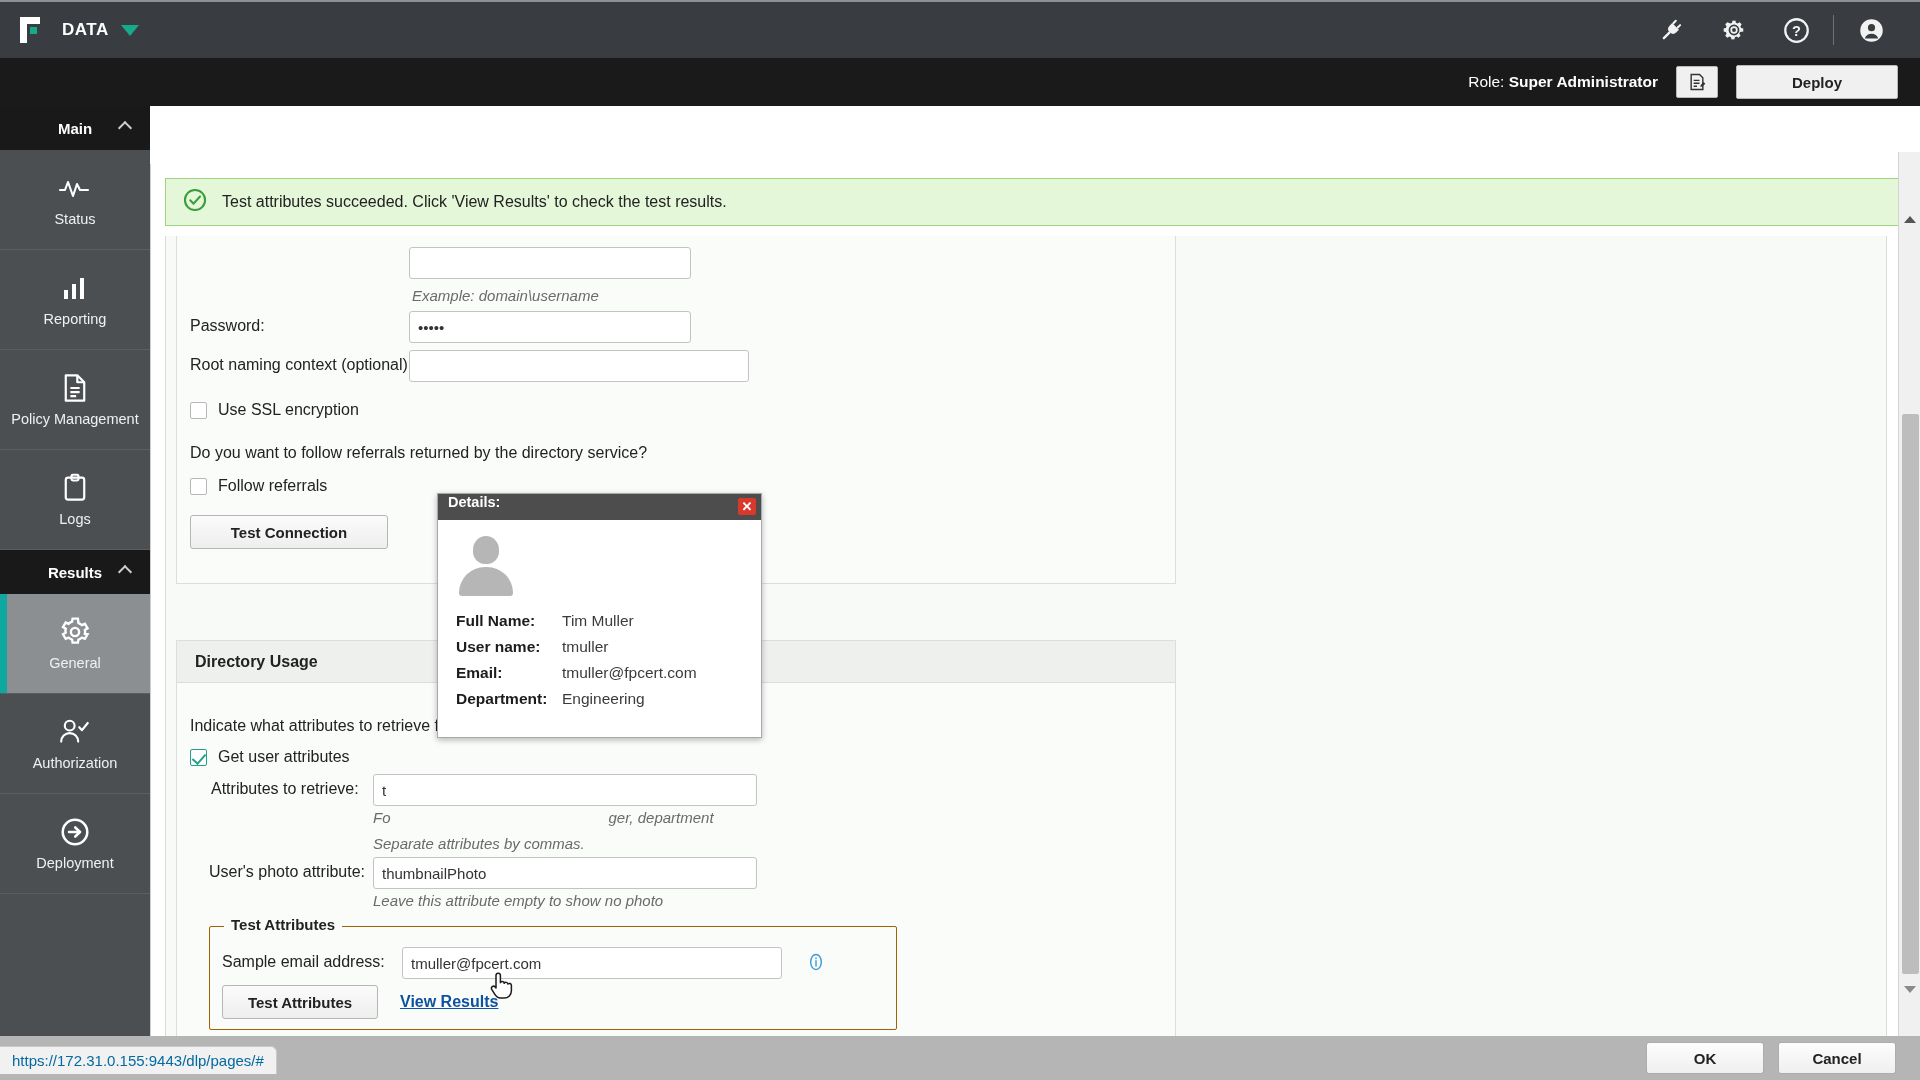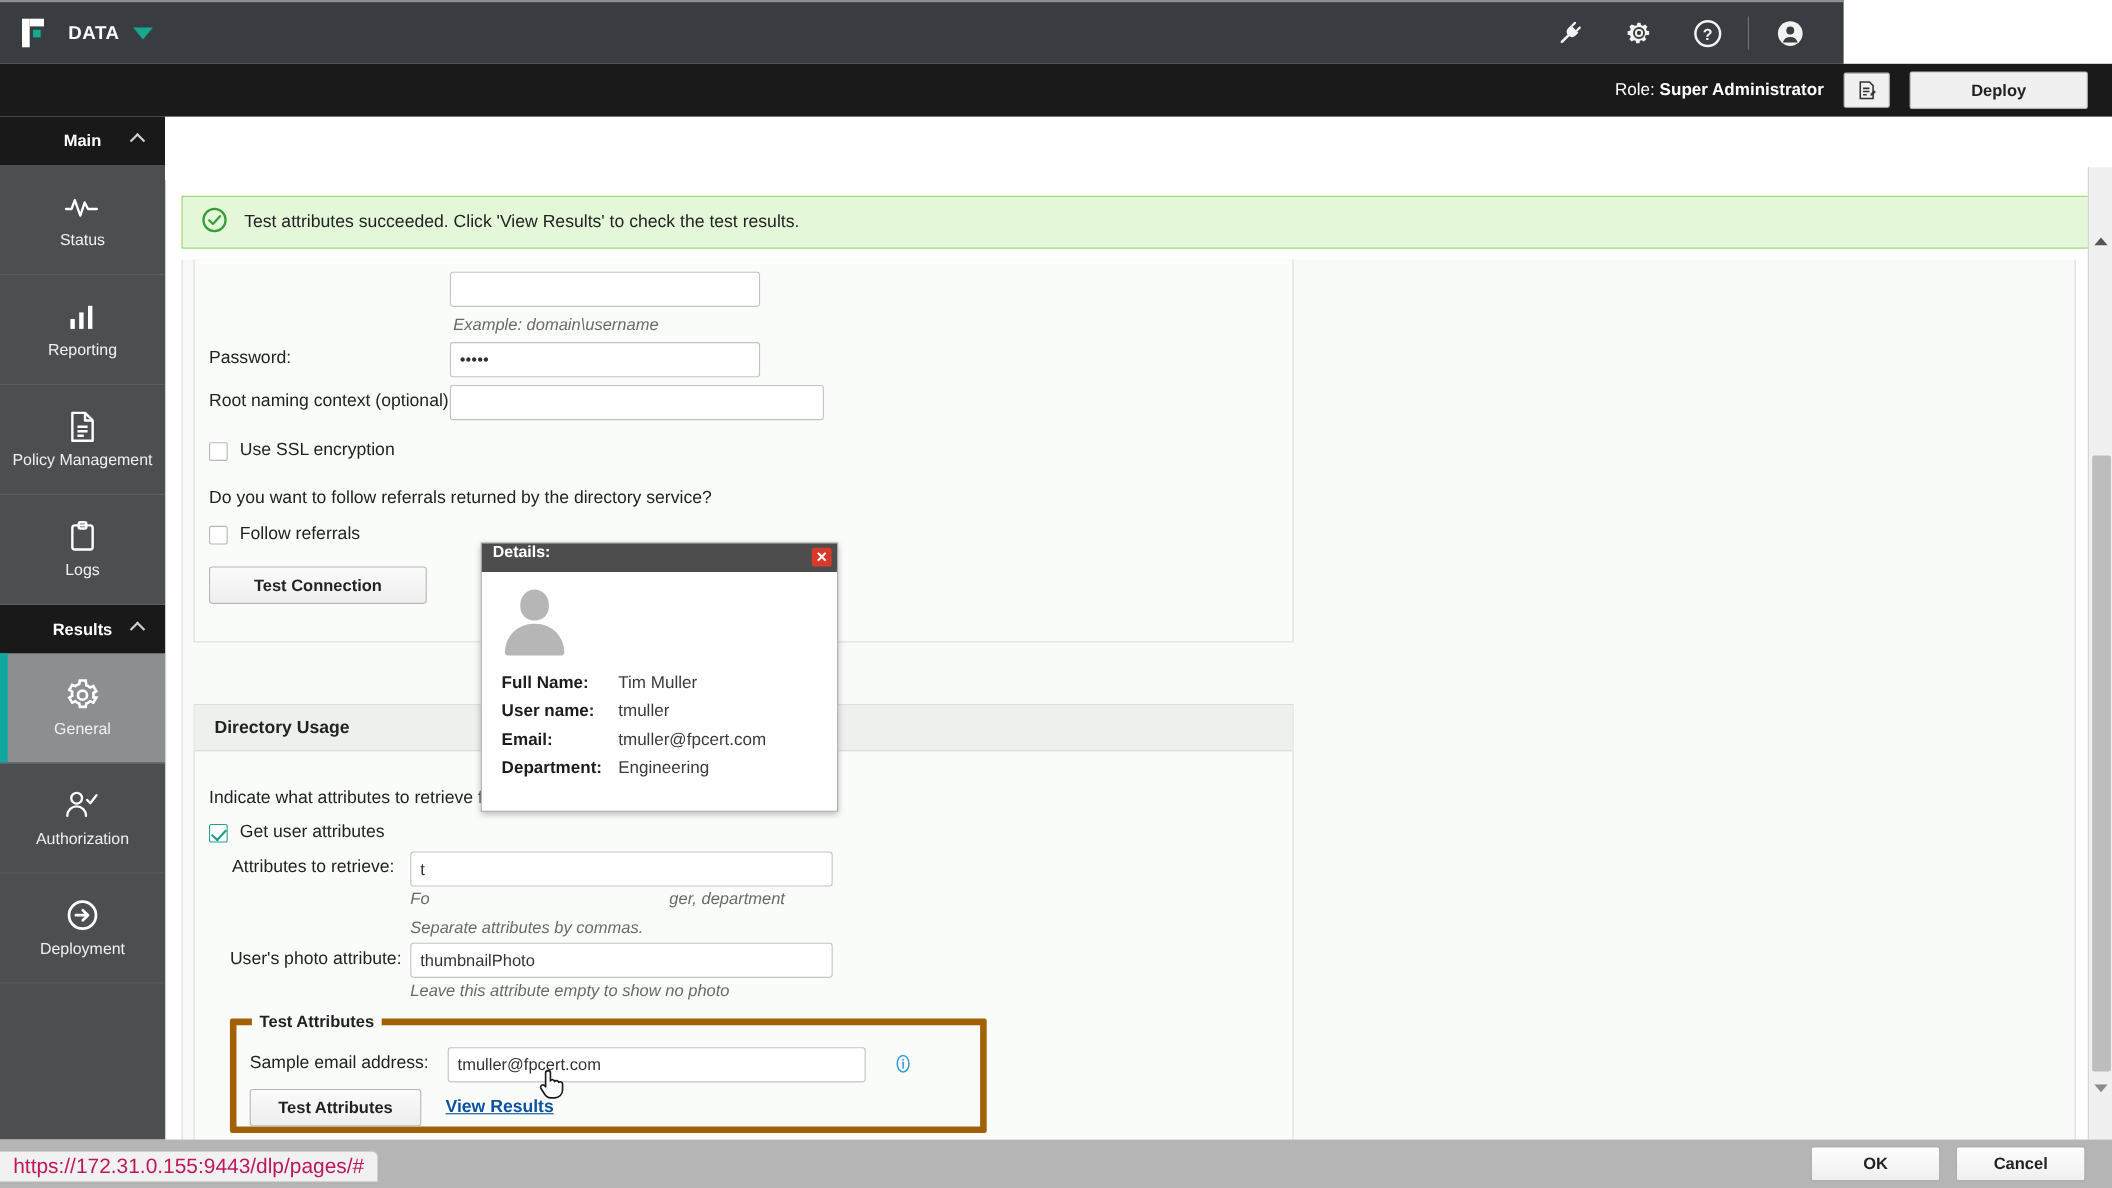--- a/index.html
+++ b/index.html
@@ -6,21 +6,21 @@
   html, body {
     width: 1920px; height: 1080px;
     font-family: "Liberation Sans", sans-serif;
     background: #ffffff;
     overflow: hidden;
   }
   .app { position: relative; width: 1920px; height: 1080px; }
 
   
   .topbar {
-    position: absolute; left: 0; top: 0; width: 1676px; height: 58px;
+    position: absolute; left: 0; top: 0; width: 1920px; height: 58px;
     background: #393d41; display: flex; align-items: center;
     border-top: 2px solid #8d9196;
   }
   .logo-box { width: 62px; height: 58px; display: flex; align-items: center; justify-content: center; }
   .logo-f { position: relative; width: 22px; height: 26px; }
   .logo-f .bar1 { position: absolute; left: 0; top: 0; width: 7px; height: 26px; background: #fff; }
   .logo-f .bar2 { position: absolute; left: 7px; top: 0; width: 13px; height: 7px; background: #fff; }
   .logo-f .dot  { position: absolute; left: 10px; top: 10px; width: 7px; height: 7px; background: #17a98c; }
   .app-title { color: #ffffff; font-weight: bold; font-size: 17px; letter-spacing: .5px; }
   .caret-down {
@@ -133,21 +133,21 @@
     border-radius: 2px; display:inline-block; position: relative; cursor: pointer;
   }
   .cbox.checked { border-color: #22a08a; }
   .cbox.checked::after {
     content: ""; position: absolute; left: 4px; top: 1px; width: 6px; height: 11px;
     border-right: 2px solid #22a08a; border-bottom: 2px solid #22a08a; transform: rotate(42deg);
   }
   .link { color: #0d52a0; font-size: 16px; text-decoration: underline; font-weight: bold; cursor: pointer; }
 
   .fieldset {
-    position: absolute; border: 6px solid #a16207; border-radius: 2px; background: transparent;
+    position: absolute; border: 1px solid #a16207; border-radius: 2px; background: transparent;
   }
   .fieldset-legend {
     position: absolute; top: -11px; left: 14px; background: #fafcfa; padding: 0 7px;
     font-weight: bold; font-size: 15px; color: #222;
   }
 
   
   .popup {
     position: absolute; left: 437px; top: 493px; width: 325px; height: 245px;
     background: #ffffff; border: 1px solid #a9a9a9; box-shadow: 0 2px 6px rgba(0,0,0,.28);
@@ -187,21 +187,21 @@
   .tri-up { width:0;height:0;border-left:6px solid transparent;border-right:6px solid transparent;border-bottom:7px solid #555; }
   .tri-down { width:0;height:0;border-left:6px solid transparent;border-right:6px solid transparent;border-top:7px solid #8a8a8a; }
 
   
   .footer {
     position: absolute; left: 0; bottom: 0; width: 1920px; height: 44px; background: #b5b5b5;
   }
   .statusurl {
     position: absolute; left: 0; bottom: 6px; height: 28px; background: #f1f1f1;
     border: 1px solid #c9c9c9; border-left: none; border-bottom: none; border-radius: 0 6px 0 0;
-    display: flex; align-items: center; padding: 0 12px; font-size: 19px; color: #be185d;
+    display: flex; align-items: center; padding: 0 12px; font-size: 15px; color: #0369a1;
   }
   .footer-btns { position: absolute; right: 24px; top: 6px; display: flex; gap: 14px; }
   .fbtn {
     width: 118px; height: 32px; background: linear-gradient(#fdfdfd,#efefef);
     border: 1px solid #adadad; border-radius: 3px; font-weight: bold; font-size: 15px; color: #222;
     font-family: "Liberation Sans", sans-serif; cursor: pointer;
   }
 
   
   .cursor { position: absolute; left: 487px; top: 968px; z-index: 60; pointer-events: none; }

